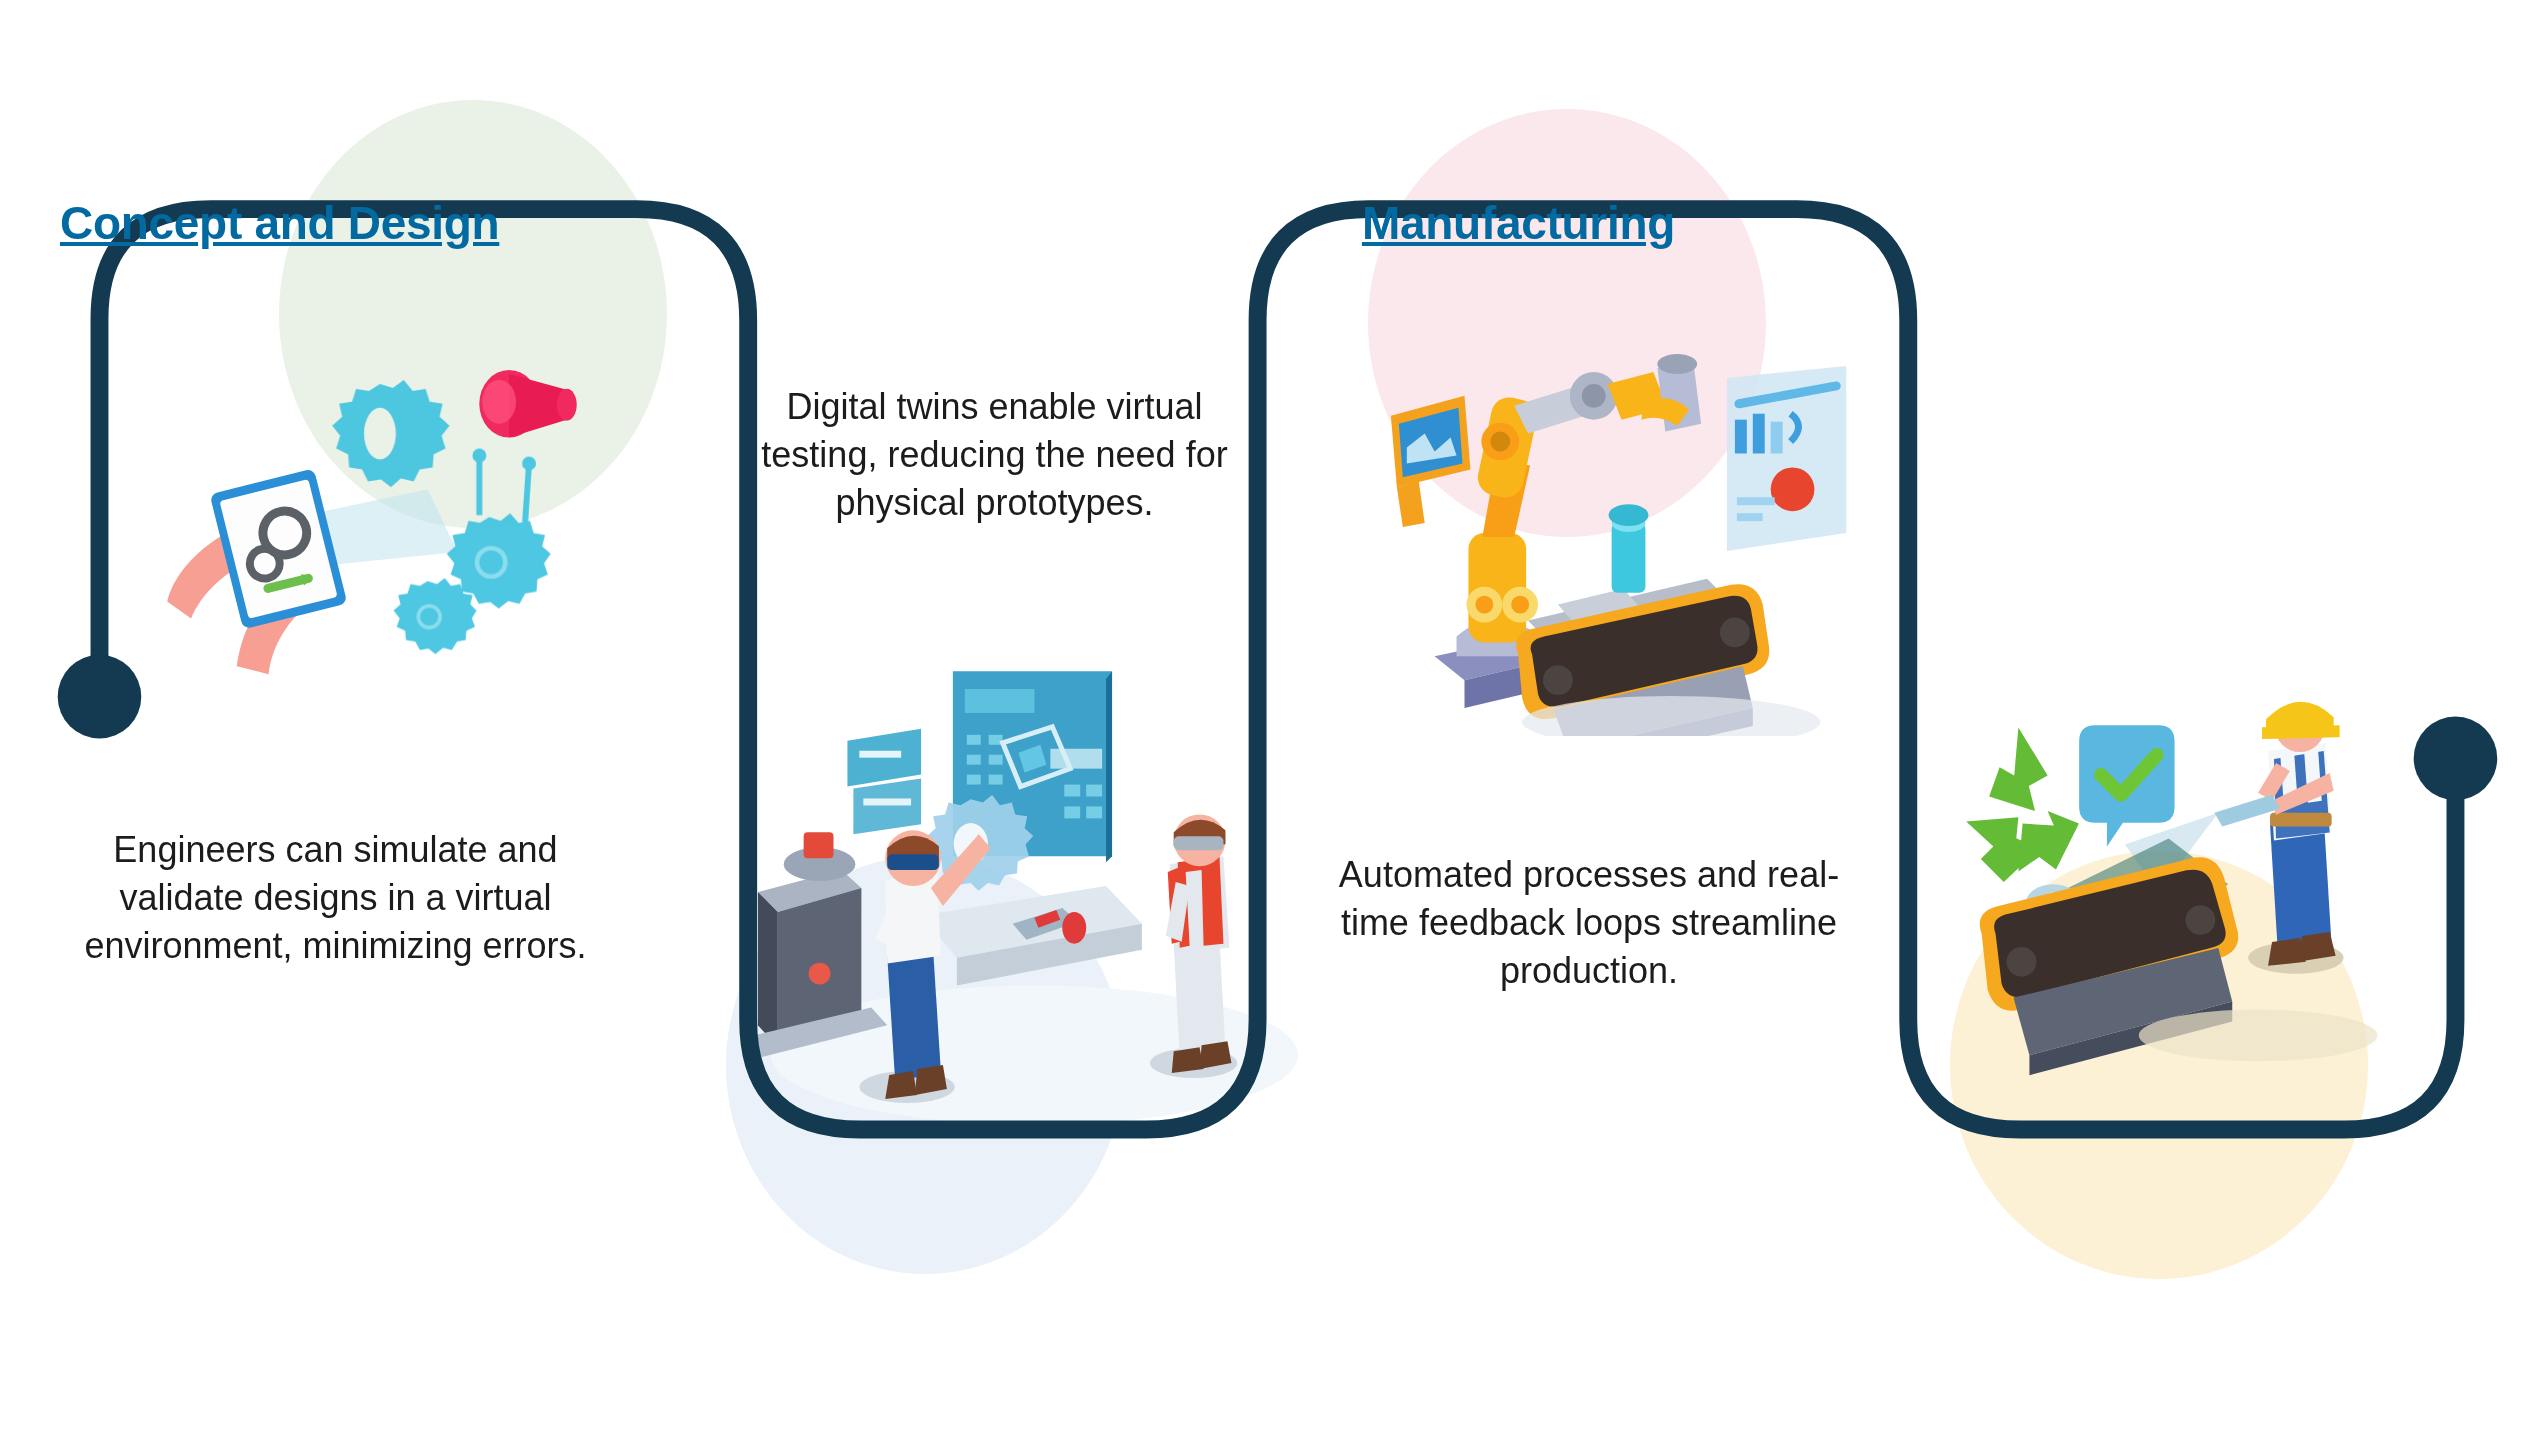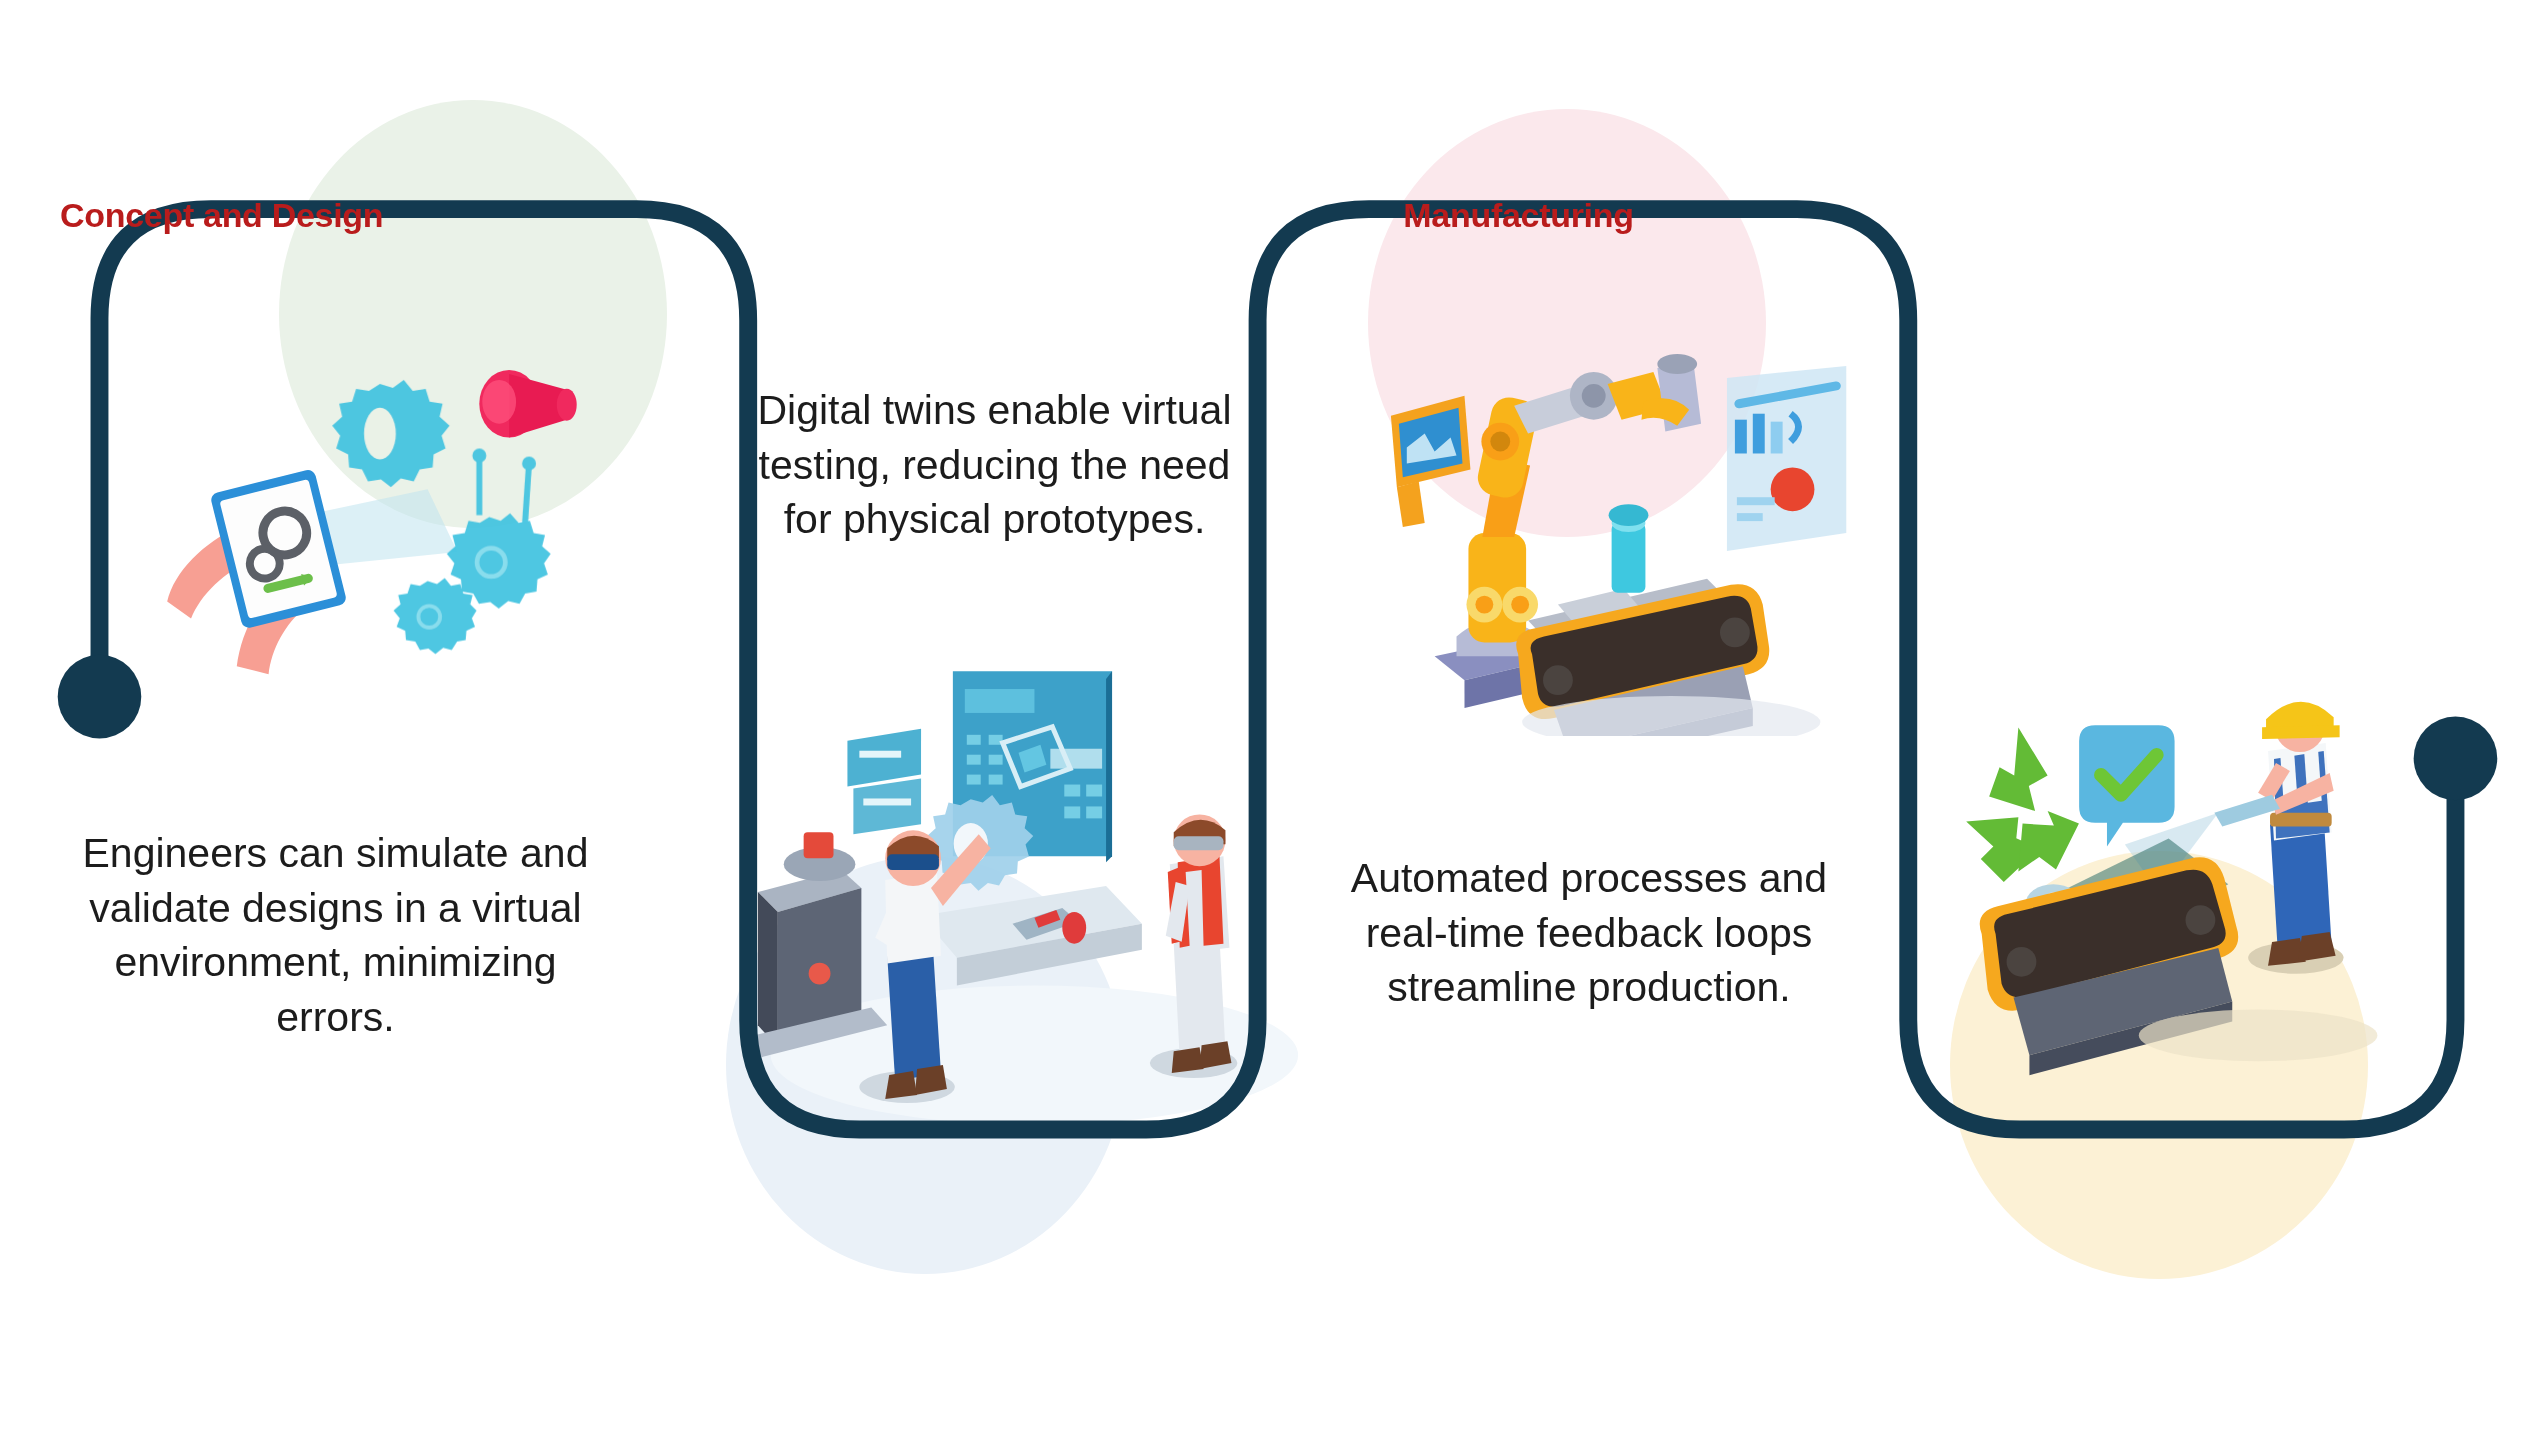--- a/index.html
+++ b/index.html
@@ -21,32 +21,32 @@
   
   .illus { position:absolute; z-index:3; }
   #illus-concept       { left:129px;  top:368px; width:468px; height:328px; }
   #illus-prototyping   { left:736px;  top:657px; width:577px; height:468px; }
   #illus-manufacturing { left:1373px; top:338px; width:517px; height:398px; }
   #illus-sustain       { left:1930px; top:697px; width:517px; height:468px; }
 
   
   .heading {
     position:absolute; z-index:6;
-    font-weight:bold; color:#b91c1c;
-    font-size:34px; letter-spacing:-0.3px; line-height:1.22;
-    text-align:center; white-space:pre-line;
+    font-weight:bold; color:#0369a1;
+    font-size:46px; letter-spacing:-0.3px; line-height:1.22;
+    text-align:center; white-space:pre-line;text-decoration:underline;
   }
   #h-concept       { left:60px;   top:195px; width:567px; text-align:left; }
   #h-manufacturing { left:1260px; top:195px; width:517px; text-align:center; }
   #h-prototyping   { left:726px;  top:1184px; width:468px; }
   #h-sustain       { left:1935px; top:1184px; width:527px; }
 
   .desc {
     position:absolute; z-index:6;
-    font-size:41px; line-height:1.33; color:#1c1c1c;
+    font-size:36px; line-height:1.33; color:#1c1c1c;
     text-align:center;
   }
   #d-concept      { left:67px;   top:826px; width:537px; }
   #d-prototyping  { left:731px;  top:383px; width:527px; }
   #d-manufacturing{ left:1313px; top:851px; width:552px; }
   #d-sustain      { left:1891px; top:403px; width:597px; }
 </style>
 </head>
 <body>
 

